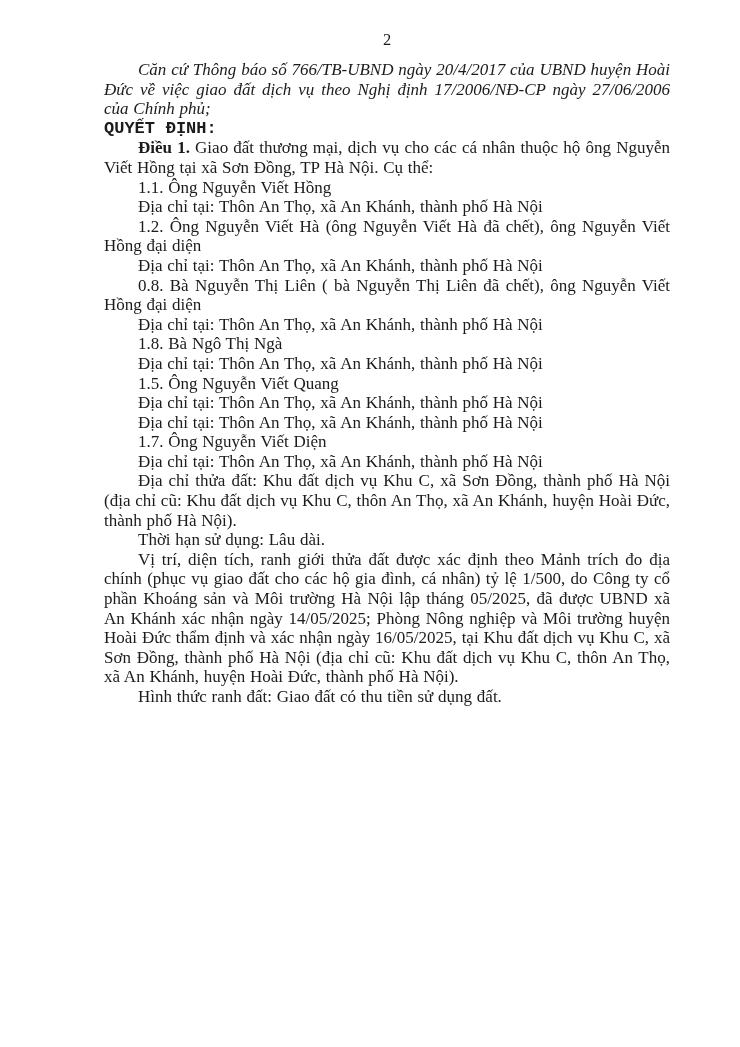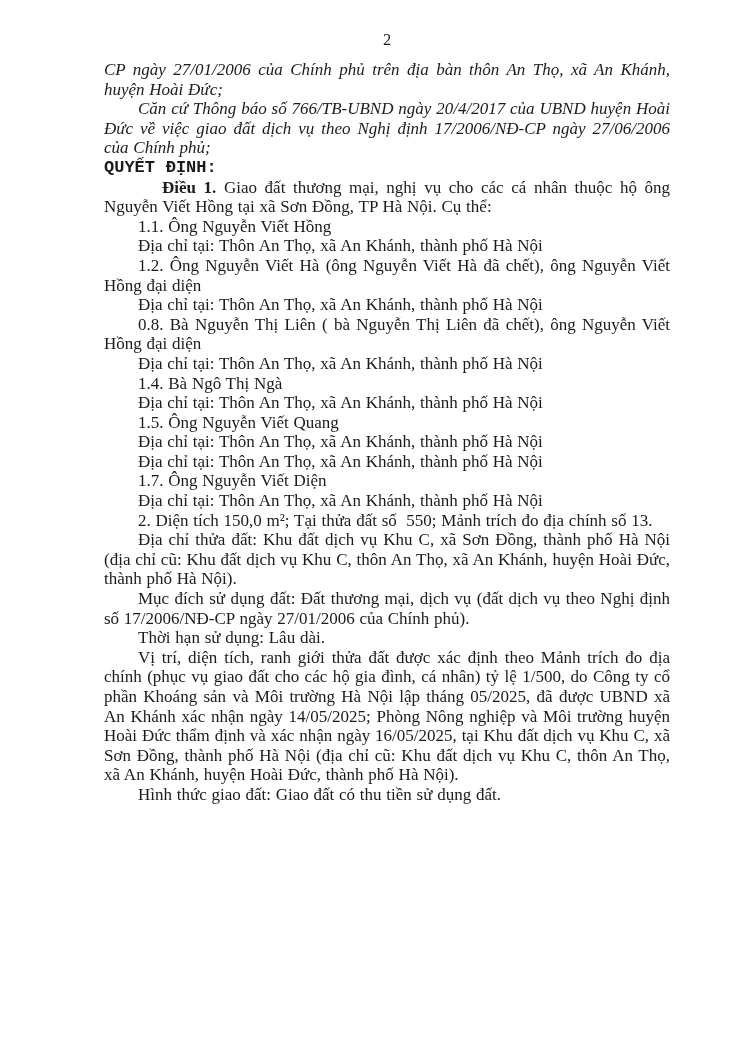--- a/index.html
+++ b/index.html
@@ -35,49 +35,46 @@
   .ind { text-indent: 34px; }
   .heading {
     margin: 0;
     font-size: 17.5px;
     line-height: 19.6px;
     font-weight: bold;
     text-align: center;
     font-style: normal;
     font-family: Liberation Mono, monospace;
   }
-  .lead { font-weight: bold; margin-left: 24px; }
+  .lead { font-weight: bold; }
 </style>
 </head>
 <body>
 
 <main class="page">
   <div class="page-number">2</div>
 
   <section class="doc">
-    <p class="it">CP ngày 27/01/2006 của Chính phủ trên địa bàn thôn An Thọ, xã An Khánh, huyện Hoài Đức;</p>
     <p class="it ind">Căn cứ Thông báo số 766/TB-UBND ngày 20/4/2017 của UBND huyện Hoài Đức về việc giao đất dịch vụ theo Nghị định 17/2006/NĐ-CP ngày 27/06/2006 của Chính phủ;</p>
 
     <p class="heading">QUYẾT ĐỊNH:</p>
 
-    <p class="ind"><span class="lead">Điều 1.</span><span> Giao đất thương mại, nghị vụ cho các cá nhân thuộc hộ ông Nguyễn Viết Hồng tại xã Sơn Đồng, TP Hà Nội. Cụ thể:</span></p>
+    <p class="ind"><span class="lead">Điều 1.</span><span> Giao đất thương mại, dịch vụ cho các cá nhân thuộc hộ ông Nguyễn Viết Hồng tại xã Sơn Đồng, TP Hà Nội. Cụ thể:</span></p>
 
     <p class="ind">1.1. Ông Nguyễn Viết Hồng</p>
     <p class="ind">Địa chỉ tại: Thôn An Thọ, xã An Khánh, thành phố Hà Nội</p>
     <p class="ind">1.2. Ông Nguyễn Viết Hà (ông Nguyễn Viết Hà đã chết), ông Nguyễn Viết Hồng đại diện</p>
     <p class="ind">Địa chỉ tại: Thôn An Thọ, xã An Khánh, thành phố Hà Nội</p>
     <p class="ind">0.8. Bà Nguyễn Thị Liên ( bà Nguyễn Thị Liên đã chết), ông Nguyễn Viết Hồng đại diện</p>
     <p class="ind">Địa chỉ tại: Thôn An Thọ, xã An Khánh, thành phố Hà Nội</p>
-    <p class="ind">1.4. Bà Ngô Thị Ngà</p>
+    <p class="ind">1.8. Bà Ngô Thị Ngà</p>
     <p class="ind">Địa chỉ tại: Thôn An Thọ, xã An Khánh, thành phố Hà Nội</p>
     <p class="ind">1.5. Ông Nguyễn Viết Quang</p>
     <p class="ind">Địa chỉ tại: Thôn An Thọ, xã An Khánh, thành phố Hà Nội</p>
     <p class="ind">Địa chỉ tại: Thôn An Thọ, xã An Khánh, thành phố Hà Nội</p>
     <p class="ind">1.7. Ông Nguyễn Viết Diện</p>
     <p class="ind">Địa chỉ tại: Thôn An Thọ, xã An Khánh, thành phố Hà Nội</p>
-    <p class="ind">2. Diện tích 150,0 m²; Tại thửa đất số &nbsp;550; Mảnh trích đo địa chính số 13.</p>
     <p class="ind">Địa chỉ thửa đất: Khu đất dịch vụ Khu C, xã Sơn Đồng, thành phố Hà Nội (địa chỉ cũ: Khu đất dịch vụ Khu C, thôn An Thọ, xã An Khánh, huyện Hoài Đức, thành phố Hà Nội).</p>
-    <p class="ind">Mục đích sử dụng đất: Đất thương mại, dịch vụ (đất dịch vụ theo Nghị định số 17/2006/NĐ-CP ngày 27/01/2006 của Chính phủ).</p>
     <p class="ind">Thời hạn sử dụng: Lâu dài.</p>
     <p class="ind">Vị trí, diện tích, ranh giới thửa đất được xác định theo Mảnh trích đo địa chính (phục vụ giao đất cho các hộ gia đình, cá nhân) tỷ lệ 1/500, do Công ty cổ phần Khoáng sản và Môi trường Hà Nội lập tháng 05/2025, đã được UBND xã An Khánh xác nhận ngày 14/05/2025; Phòng Nông nghiệp và Môi trường huyện Hoài Đức thẩm định và xác nhận ngày 16/05/2025, tại Khu đất dịch vụ Khu C, xã Sơn Đồng, thành phố Hà Nội (địa chỉ cũ: Khu đất dịch vụ Khu C, thôn An Thọ, xã An Khánh, huyện Hoài Đức, thành phố Hà Nội).</p>
-    <p class="ind">Hình thức giao đất: Giao đất có thu tiền sử dụng đất.</p>
+    <p class="ind">Hình thức ranh đất: Giao đất có thu tiền sử dụng đất.</p>
   </section>
 </main>
 
 </body></html>

